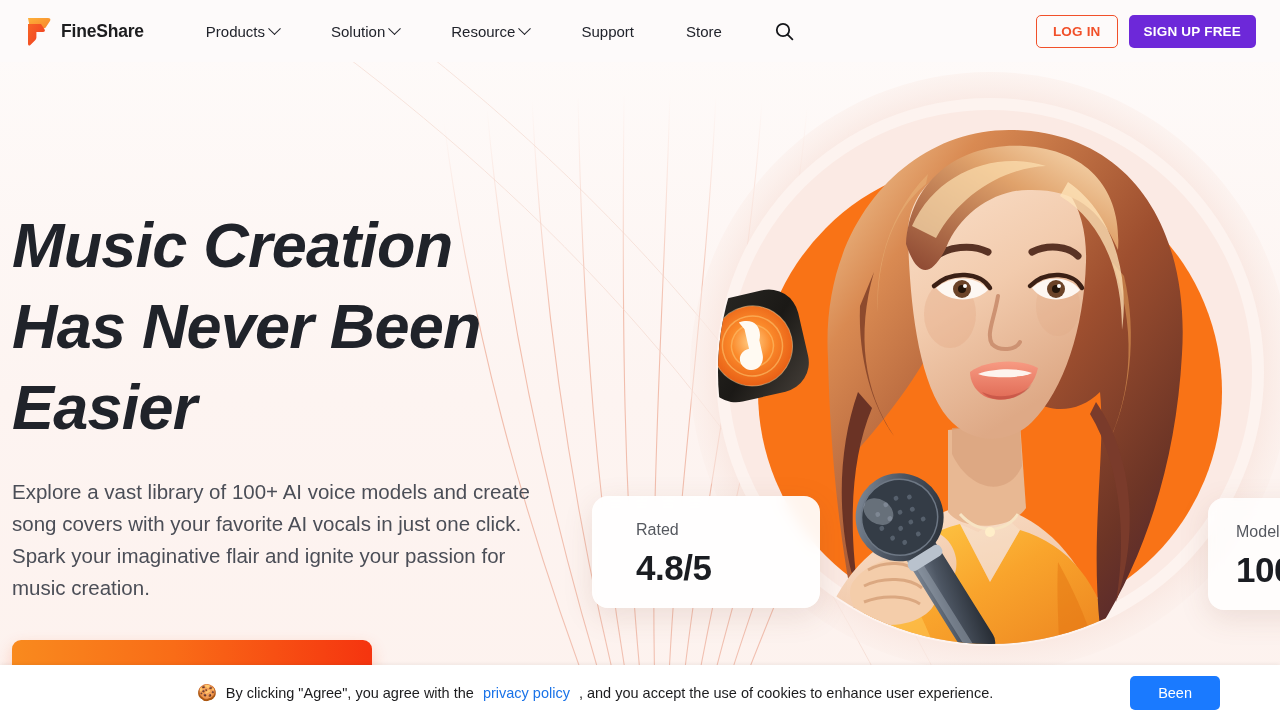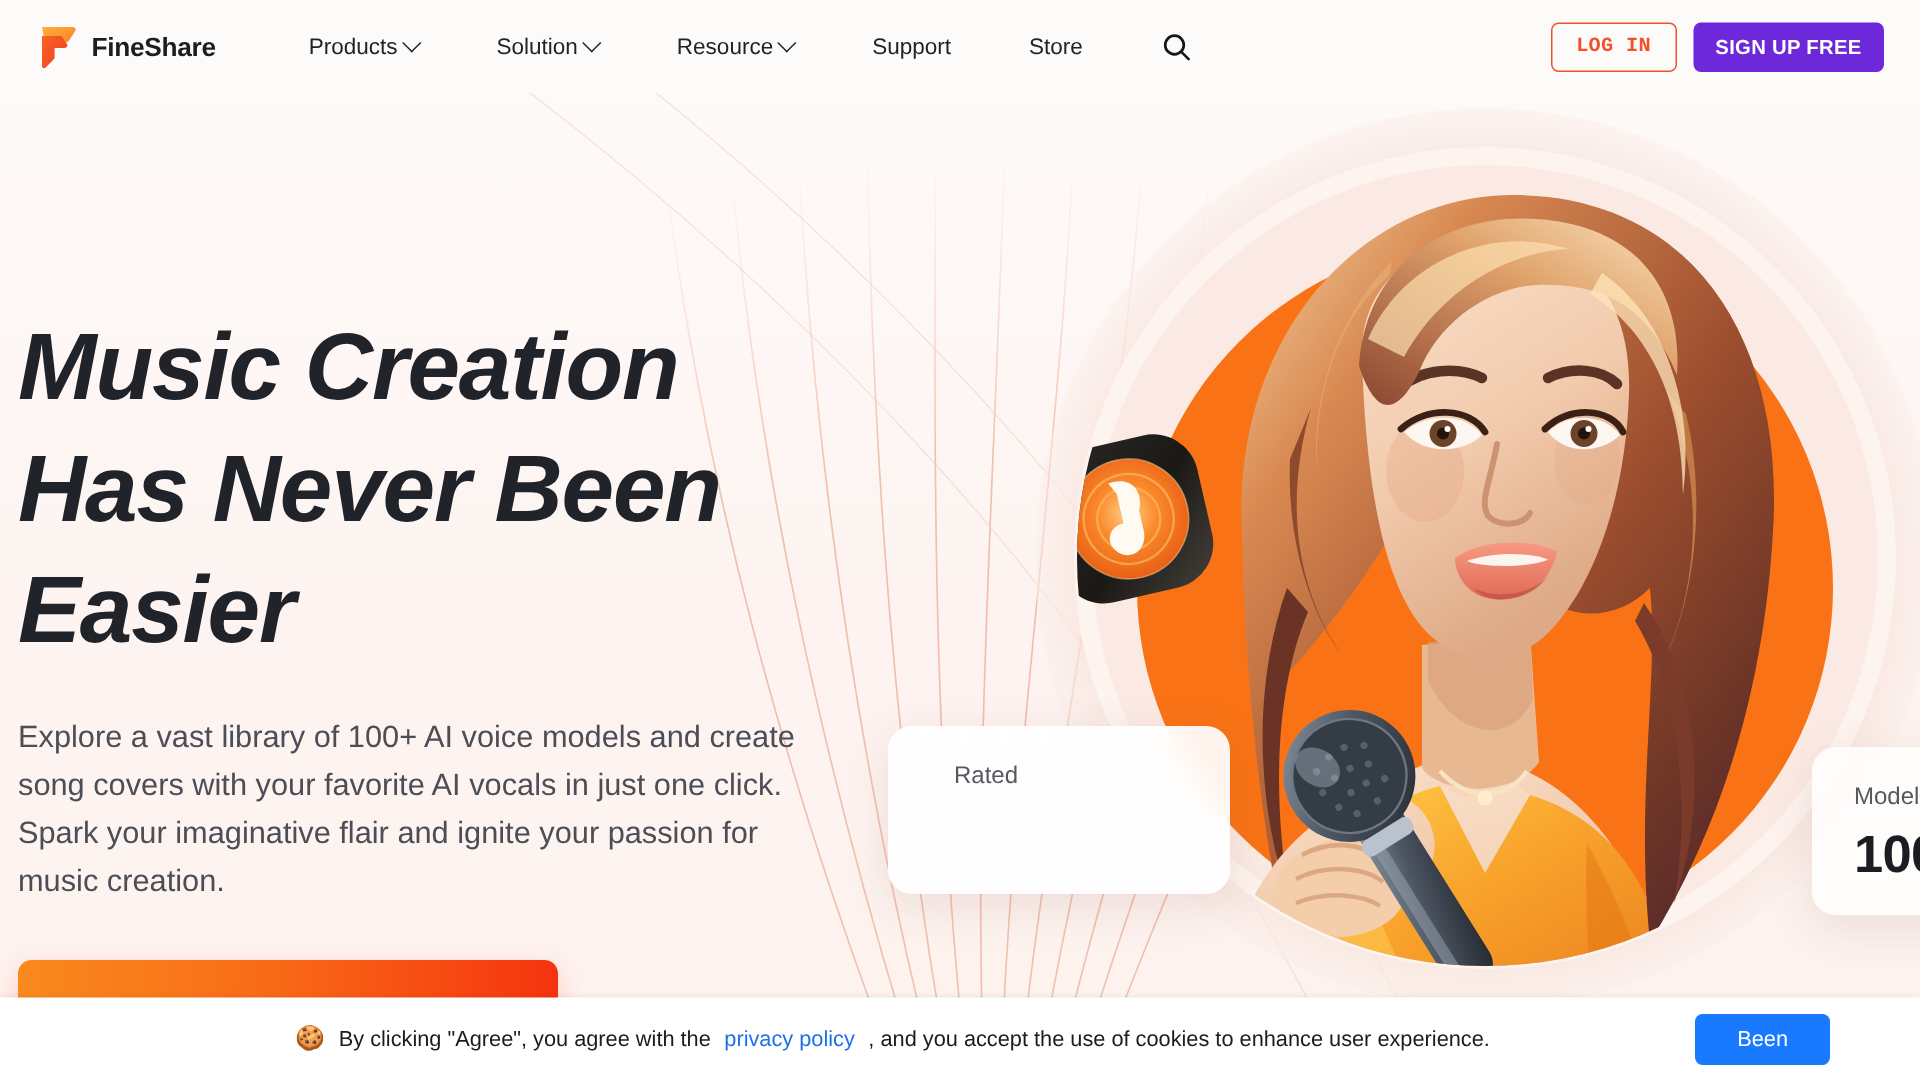--- a/index.html
+++ b/index.html
@@ -98,21 +98,21 @@
   }
   .btn-login {
     border: 1.4px solid #f1502a;
     color: #f1502a;
     background: transparent;
     border-radius: 5px;
     font-size: 13.5px;
     font-weight: bold;
     padding: 8px 16px;
     cursor: pointer;
-    font-family: Liberation Mono, monospace;
+    font-family: Liberation Sans, sans-serif;
     letter-spacing: 0.2px;
   }
   .btn-signup {
     border: none;
     background: #6d28d9;
     color: #fff;
     border-radius: 5px;
     font-size: 13.5px;
     font-weight: bold;
     padding: 9px 15px;
@@ -187,21 +187,21 @@
     position: absolute;
     border-radius: 16px;
     background: rgba(255,255,255,0.93);
     backdrop-filter: blur(7px);
     box-shadow: 0 8px 30px rgba(120,70,50,0.13);
     z-index: 30;
     padding: 24px 28px;
   }
   .stat-card.rated {
     left: 592px;
-    top: 484px;
+    top: 496px;
     width: 228px;
     height: 112px;
     padding-left: 44px;
   }
   .stat-card.models {
     left: 1208px;
     top: 498px;
     width: 150px;
     height: 112px;
     background: rgba(255,255,255,0.80);
@@ -512,20 +512,21 @@
       <span>Music Creation</span><br>
       <span>Has Never Been</span><br>
       <span>Easier</span>
     </h1>
     <p class="hero-sub">Explore a vast library of 100+ AI voice models and create song covers with your favorite AI vocals in just one click. Spark your imaginative flair and ignite your passion for music creation.</p>
     <button class="cta"></button>
   </section>
 
   <div class="stat-card rated">
     <div class="stat-label">Rated</div>
+    <div class="stat-value">4.8/5</div>
   </div>
 
   <div class="stat-card models">
     <div class="stat-label">Models</div>
     <div class="stat-value">100+</div>
   </div>
 
   <div class="cookie-bar">
     <div class="cookie-msg">
       <span class="cookie-icon">🍪</span>

